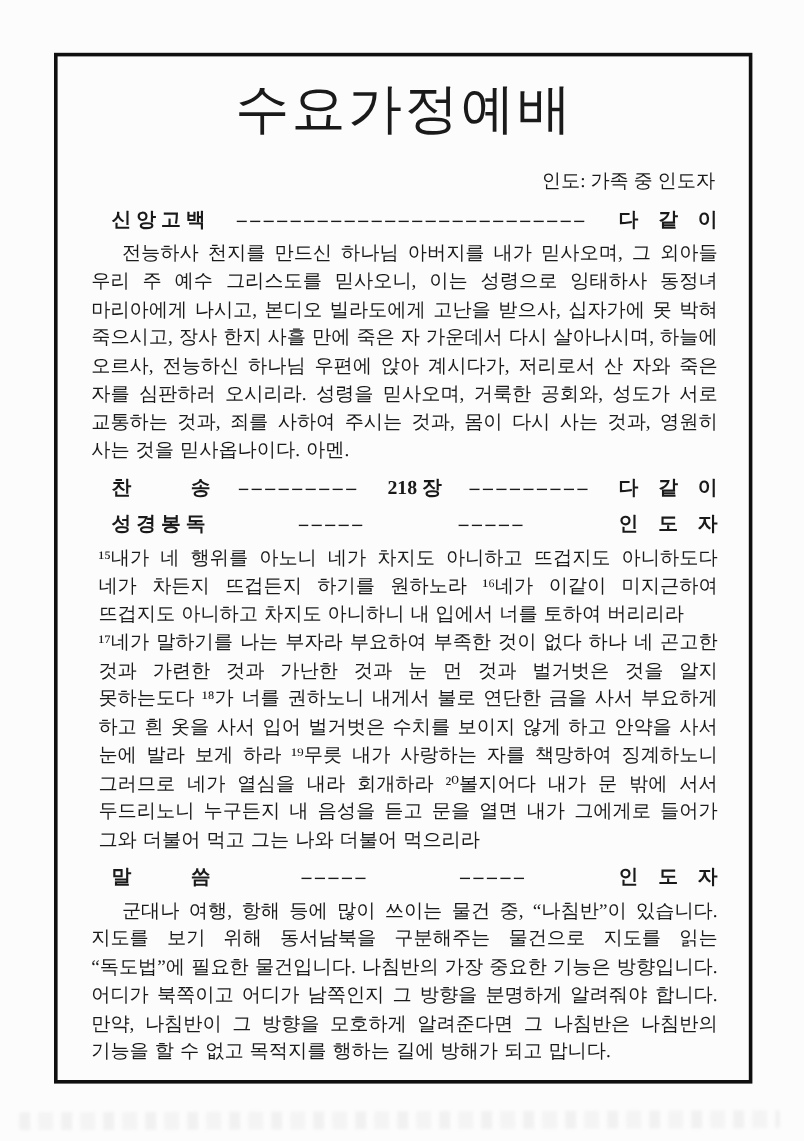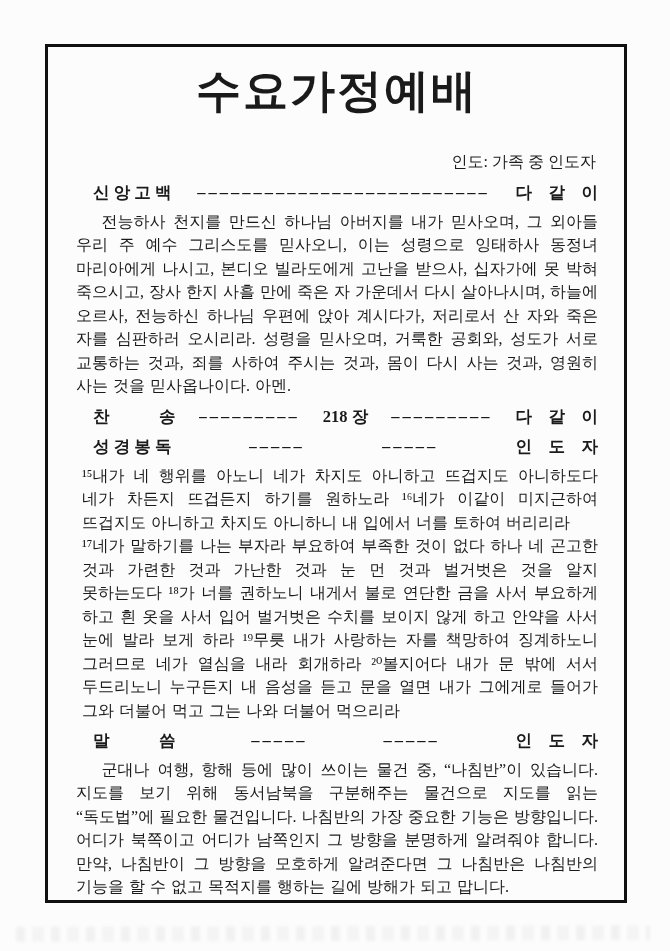--- a/index.html
+++ b/index.html
@@ -23,30 +23,30 @@
     height: 859px;
     box-sizing: border-box;
     border: 3px solid #101010;
     padding: 15px 26px 0 28px;
     overflow: hidden;
     background: transparent;
   }
   .title {
     text-align: center;
     font-size: 45px;
-    font-weight: 700;
+    font-weight: 400;
     letter-spacing: 2px;
     line-height: 1.15;
     margin: 4px 0 0 0;
   }
   .leader-note {
     text-align: right;
     font-size: 16px;
     line-height: 23.5px;
-    margin: 32px 2px 8px 0;
+    margin: 22px 2px 8px 0;
   }
   .order-line {
     display: flex;
     justify-content: space-between;
     align-items: baseline;
     font-weight: 700;
     font-size: 16.5px;
     line-height: 23.5px;
     margin: 7px 0 5px 17px;
     white-space: pre;

